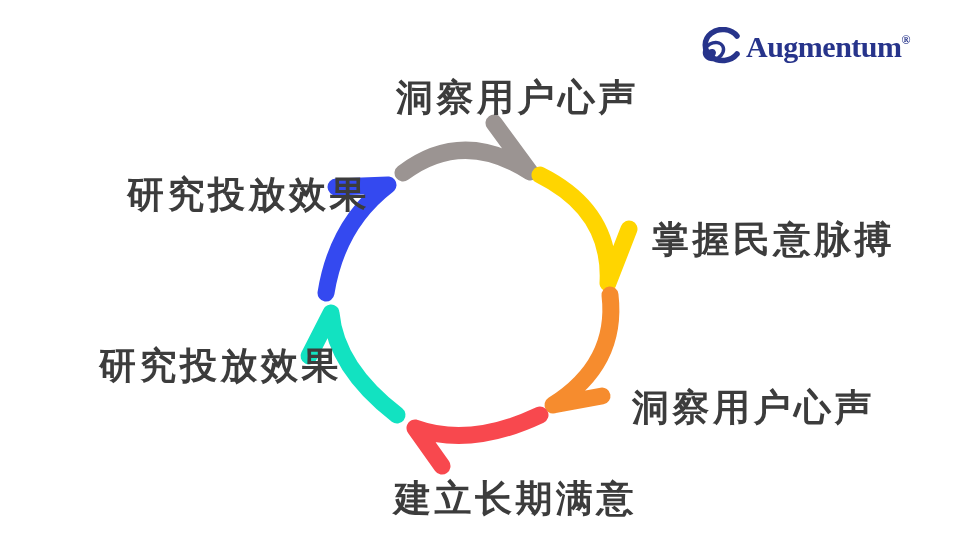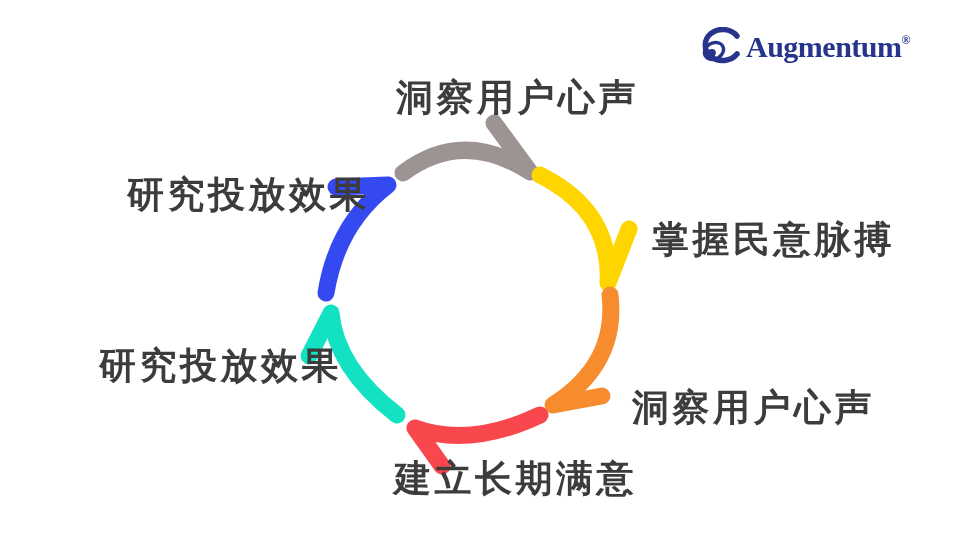--- a/index.html
+++ b/index.html
@@ -8,21 +8,21 @@
     overflow:hidden; font-family:Liberation Serif, serif;
   }
   .cycle-svg { position:absolute; left:0; top:0; width:960px; height:540px; }
   .cycle-label {
     position:absolute; font-weight:bold; font-size:37px; letter-spacing:3.5px;
     white-space:nowrap; line-height:1;
   }
   .label-top          { left:396px; top:79px;  }
   .label-top-right    { left:652px; top:221px; }
   .label-bottom-right { left:632px; top:389px; }
-  .label-bottom       { left:394px; top:460px; }
+  .label-bottom       { left:394px; top:480px; }
   .label-bottom-left  { left:99px;  top:347px; }
   .label-top-left     { left:127px; top:176px; }
   .brand {
     position:absolute; left:697px; top:27px; display:flex; align-items:center;
   }
   .brand-icon { display:block; margin-right:5px; }
   .brand-name {
     font-weight:bold; font-size:30px; letter-spacing:-0.5px; line-height:40px;
   }
   .brand-reg {

